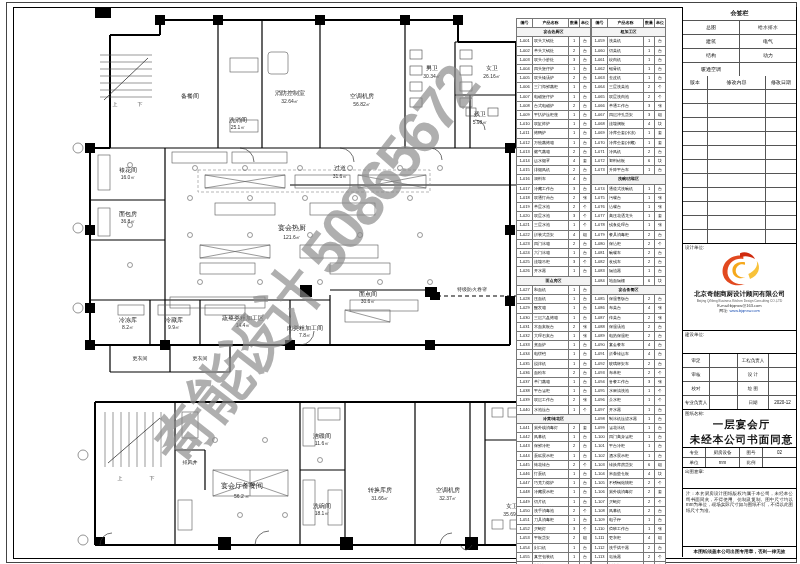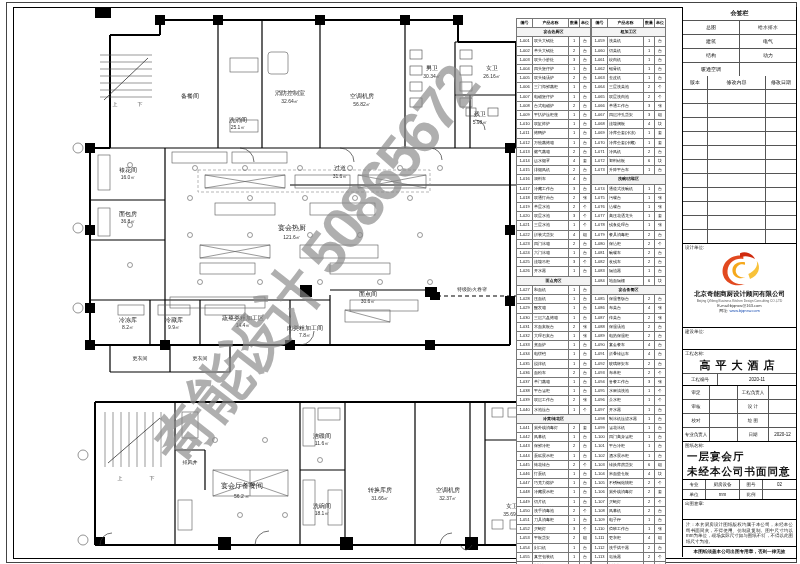--- a/index.html
+++ b/index.html
@@ -32,21 +32,21 @@
   .row:last-child{border-bottom:none;}
   .cell{flex:1;border-right:0.5px solid #555;display:flex;align-items:center;justify-content:center;
     font-size:5px;line-height:13px;height:13px;overflow:hidden;}
   .cell:last-child{border-right:none;}
   .sig-title{font-size:6px;font-weight:700;text-align:center;line-height:13px;height:13px;border-bottom:0.5px solid #555;}
   .lbl{font-size:4.5px;color:#222;padding:1px 2px;}
   .firm-name{font-size:6.5px;font-weight:700;text-align:center;letter-spacing:0;}
   .firm-en{font-size:3.5px;color:#555;text-align:center;transform:scale(.9);}
   .firm-line{font-size:4px;color:#333;text-align:center;}
   .proj-name{font-size:11px;font-weight:700;text-align:center;letter-spacing:5px;line-height:16px;}
-  .sheet-title{font-size:10.5px;font-weight:700;text-align:left;padding-left:4px;line-height:15px;letter-spacing:1px;}
+  .sheet-title{font-size:10.5px;font-weight:700;text-align:center;padding-left:4px;line-height:15px;letter-spacing:1px;}
   .spec-cell{font-size:4.5px;line-height:9px;height:9px;}
   .notes{font-size:4.5px;line-height:5.5px;padding:2px 3px;color:#222;text-align:justify;}
   .footer-note{font-size:4.6px;text-align:center;line-height:10px;border-top:1px solid #000;font-weight:700;}
 </style>
 </head>
 <body>
 <div id="sheet">
 
 <div id="outer-border"></div>
 <div id="frame"></div>
@@ -1115,28 +1115,20 @@
     <div class="firm-line">
       <span>网址:</span>
       <span style="color:#1a4fb3">www.bjqnsw.com</span>
     </div>
   </div>
 
   <div class="tb-sec" style="height:22px">
     <div class="lbl">建设单位:</div>
   </div>
 
-  <div class="tb-sec">
-    <div class="lbl">工程名称:</div>
-    <div class="proj-name">高平大酒店</div>
-    <div class="row" style="border-top:0.5px solid #555">
-      <div class="cell" style="flex:0 0 34px;font-size:4.5px;height:11px;line-height:11px">工程编号</div>
-      <div class="cell" style="height:11px;line-height:11px;font-size:4.5px">2020-11</div>
-    </div>
-  </div>
 
   <div class="tb-sec">
     <div>
           <div class="row">
             <div class="cell" style="font-size: 4.5px; flex: 0 0 26px;">审定</div>
             <div class="cell" style="font-size: 4.5px;"></div>
             <div class="cell" style="font-size: 4.5px; flex: 0 0 30px;">工程负责人</div>
             <div class="cell" style="font-size: 4.5px;"></div>
           </div>
           <div class="row">

